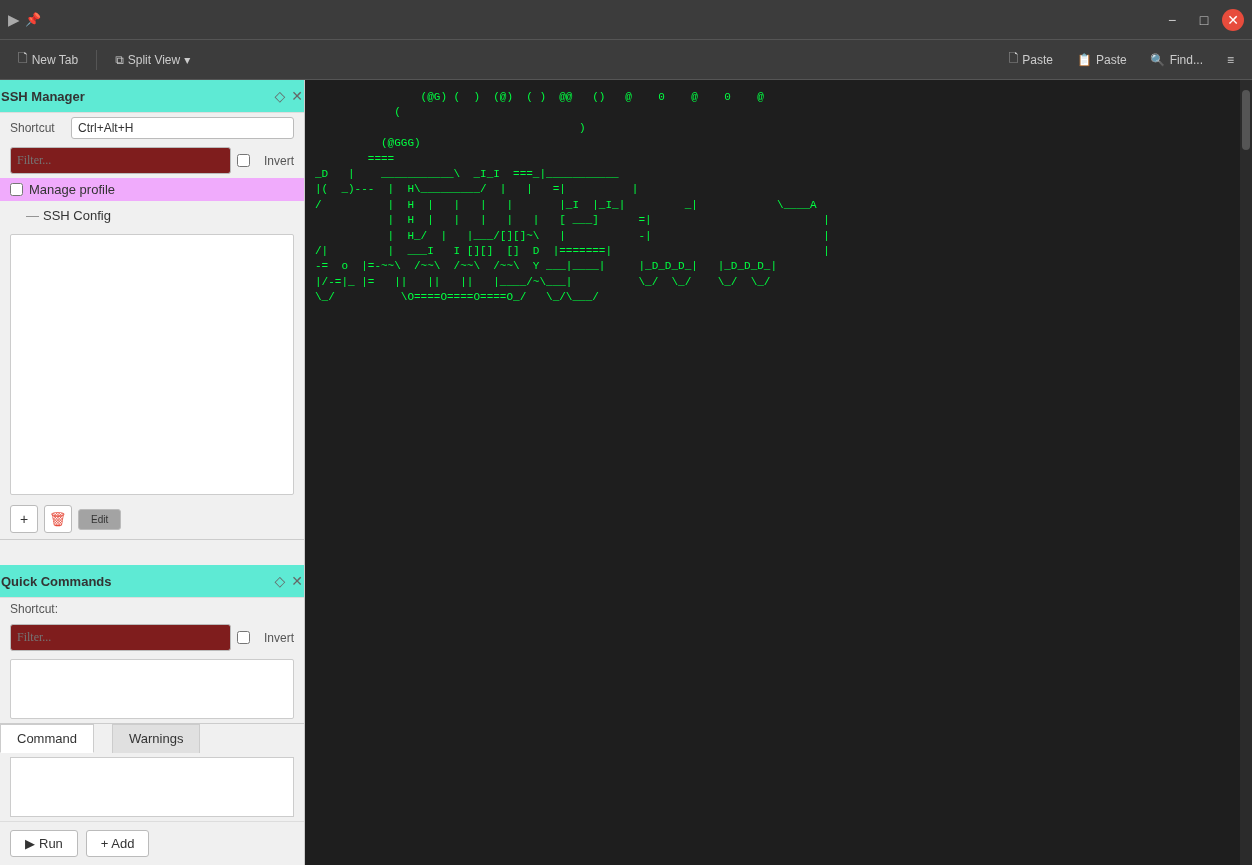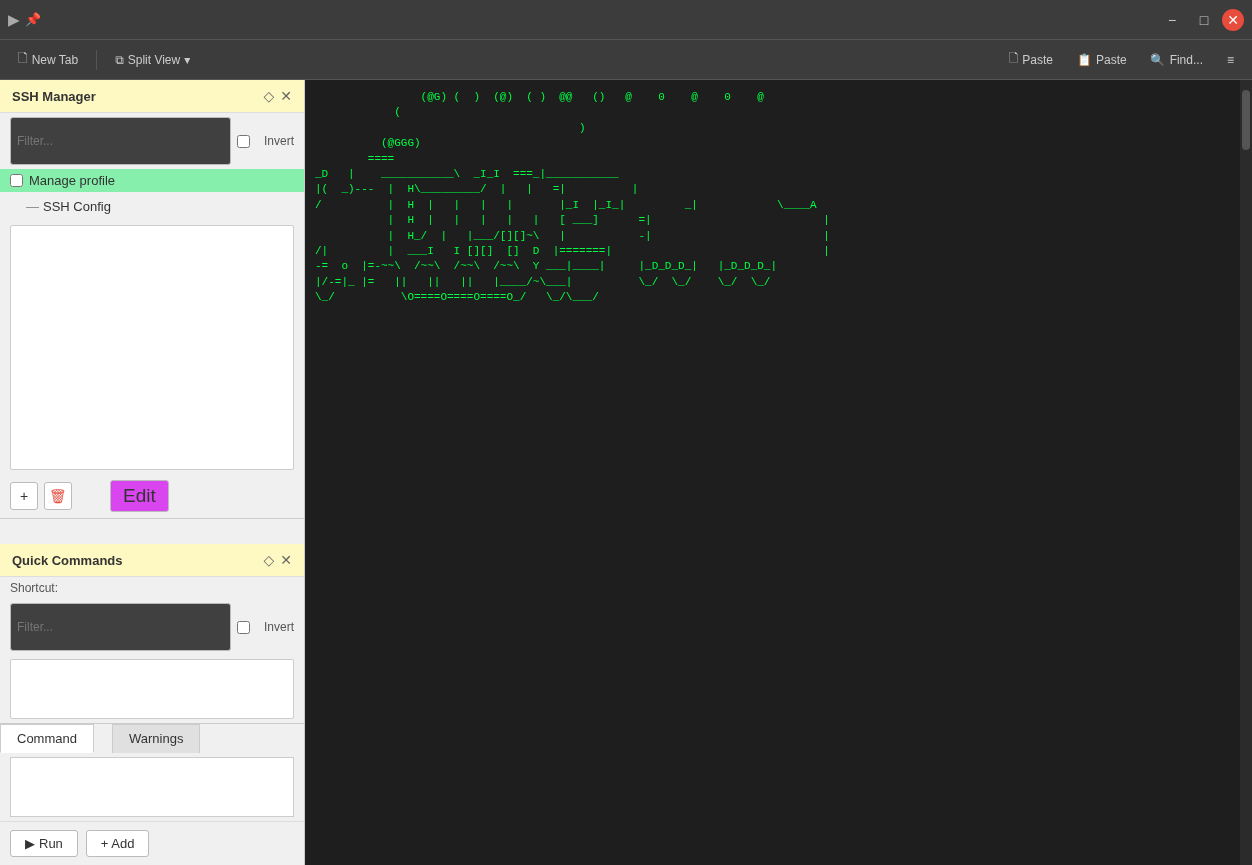--- a/index.html
+++ b/index.html
@@ -51,46 +51,46 @@
       background: #f0f0f0;
       display: flex;
       flex-direction: column;
       border-right: 1px solid #ccc;
       overflow: hidden;
     }
 
     
     .section-header {
       display: flex; align-items: center; justify-content: space-between;
-      padding: 8px 12px;
-      background: #fef9c3;
+      padding: 8px 1px;
+      background: #5eead4;
       border-bottom: 1px solid #ddd;
     }
     .section-title { font-weight: 600; color: #333; font-size: 13px; }
     .section-icons { display: flex; gap: 6px; align-items: center; }
     .section-icon-btn { background: none; border: none; cursor: pointer; color: #666; font-size: 14px; }
 
     .shortcut-row { display: flex; align-items: center; gap: 6px; padding: 4px 10px; background: #f0f0f0; }
     .shortcut-label { color: #555; font-size: 12px; min-width: 55px; }
     .shortcut-input {
       flex: 1; padding: 3px 6px; border: 1px solid #bbb; border-radius: 3px;
       background: white; font-size: 12px; color: #333;
     }
 
     .filter-row { display: flex; align-items: center; gap: 6px; padding: 4px 10px; background: #f0f0f0; }
     .filter-input {
-      flex: 1; padding: 16px 6px; border: 1px solid #bbb; border-radius: 3px;
-      background: #404040; font-size: 12px; color: #999;
+      flex: 1; padding: 5px 6px; border: 1px solid #bbb; border-radius: 3px;
+      background: #7f1d1d; font-size: 12px; color: #999; font-family: Liberation Serif, serif;
     }
     .invert-row { display: flex; align-items: center; gap: 14px; }
     .invert-checkbox { cursor: pointer; }
     .invert-label { font-size: 12px; color: #555; }
 
     .manage-profile-row {
-      display: flex; align-items: center; gap: 6px; padding: 4px 10px; background: #86efac;
+      display: flex; align-items: center; gap: 6px; padding: 4px 10px; background: #f0abfc;
     }
     .manage-checkbox { cursor: pointer; }
     .manage-label { font-size: 13px; color: #333; }
 
     .ssh-config-section { padding: 4px 10px 4px 20px; background: #f0f0f0; }
     .ssh-config-item {
       display: flex; align-items: center; gap: 4px;
       padding: 3px 6px; cursor: pointer; color: #333; font-size: 13px;
     }
     .ssh-config-dash { color: #888; }
@@ -103,21 +103,21 @@
       border-radius: 2px;
       min-height: 40px;
     }
 
     .action-row {
       display: flex; align-items: center; gap: 6px; padding: 6px 10px;
       background: #f0f0f0;
     }
     .action-btn {
       padding: 4px 12px; border: 1px solid #bbb; border-radius: 3px;
-      background: #d946ef; cursor: pointer; font-size: 19px; color: #333; margin-left: 32px;
+      background: #a3a3a3; cursor: pointer; font-size: 10px; color: #333;
     }
     .action-btn-icon {
       width: 28px; height: 28px; border: 1px solid #bbb; border-radius: 3px;
       background: white; cursor: pointer; font-size: 14px; color: #333;
       display: flex; align-items: center; justify-content: center;
     }
     .action-btn-icon.delete { color: #e74c3c; }
 
     .section-divider { height: 1px; background: #ccc; margin: 0; }
 
@@ -245,20 +245,24 @@
   <div class="left-panel">
 
     <div class="section-header">
       <span class="section-title">SSH Manager</span>
       <div class="section-icons">
         <button class="section-icon-btn">◇</button>
         <button class="section-icon-btn">✕</button>
       </div>
     </div>
 
+    <div class="shortcut-row">
+      <span class="shortcut-label">Shortcut</span>
+      <input class="shortcut-input" type="text" value="Ctrl+Alt+H" style="">
+    </div>
 
     <div class="filter-row">
       <input class="filter-input" type="text" placeholder="Filter..." style="">
       <div class="invert-row">
         <input type="checkbox" class="invert-checkbox" style="">
         <span class="invert-label">Invert</span>
       </div>
     </div>
 
     <div class="manage-profile-row">

